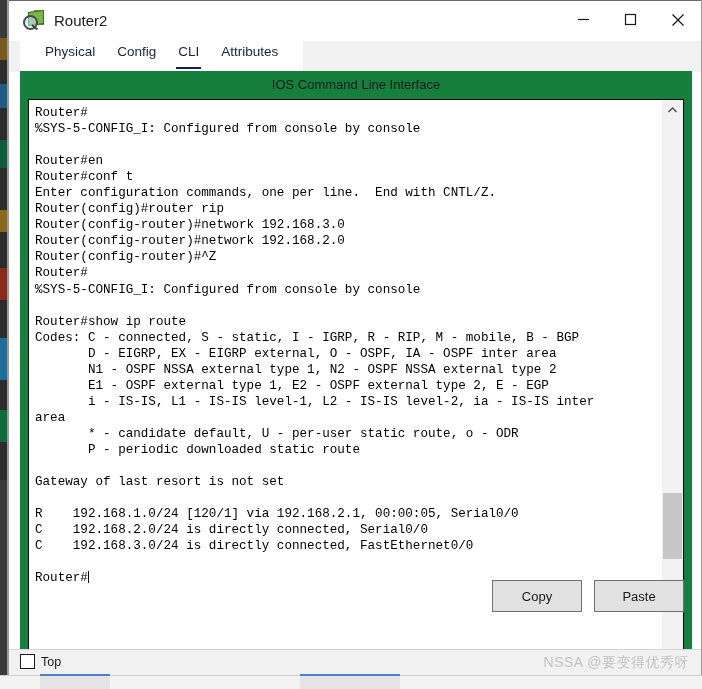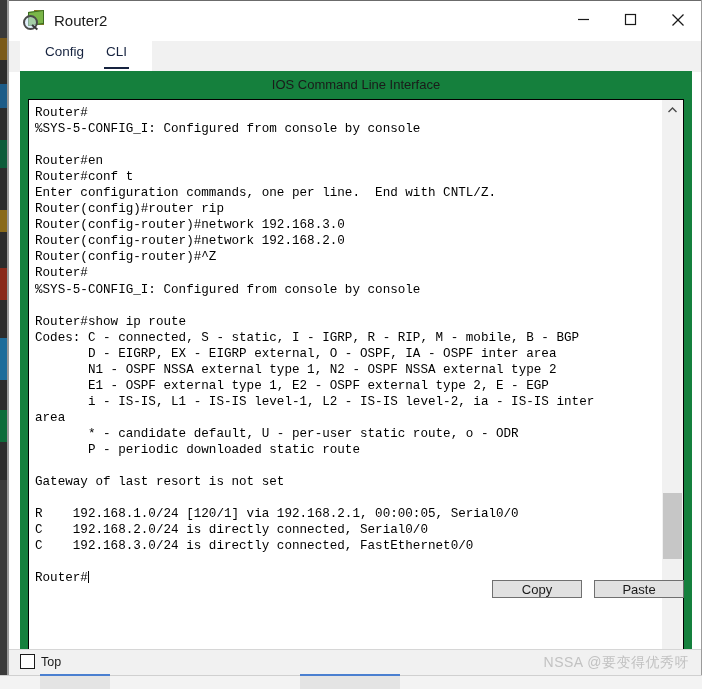--- a/index.html
+++ b/index.html
@@ -144,21 +144,21 @@
   #sb-thumb{
     position:absolute;left:1px;width:19px;top:393px;height:66px;
     background:#c6c6c6;cursor:default;
   }
 
   
   #buttons-row{
     position:absolute;right:8px;top:509px;display:flex;gap:12px;
   }
   .gbtn{
-    width:90px;height:18px;background:#e1e1e1;border:1px solid #707070;
+    width:90px;height:32px;background:#e1e1e1;border:1px solid #707070;
     font-size:13px;color:#1a1a1a;display:flex;align-items:center;
     justify-content:center;cursor:default;box-sizing:border-box;
     font-family:"Liberation Sans", sans-serif;
   }
 
   #panel-bottom-line{
     position:absolute;left:0;bottom:0;width:100%;height:1px;background:#c8c8c8;
   }
 
   
@@ -224,22 +224,24 @@
         <svg width="14" height="14" viewBox="0 0 14 14">
             <line x1="1.5" y1="1.5" x2="12.5" y2="12.5" stroke="#1a1a1a" stroke-width="1.2"></line>
             <line x1="12.5" y1="1.5" x2="1.5" y2="12.5" stroke="#1a1a1a" stroke-width="1.2"></line>
           </svg>
       </div>
     </div>
   </div>
 
   <div id="tabbar">
     <div id="tabstrip">
+      <div class="tab">Physical</div>
       <div class="tab">Config</div>
       <div class="tab active">CLI</div>
+      <div class="tab">Attributes</div>
     </div>
   </div>
 
   <div id="panel">
 
     <div id="cli-header">IOS Command Line Interface</div>
 
     <div id="terminal-wrap">
       <div id="terminal"><span id="term-text">Router#
 %SYS-5-CONFIG_I: Configured from console by console

